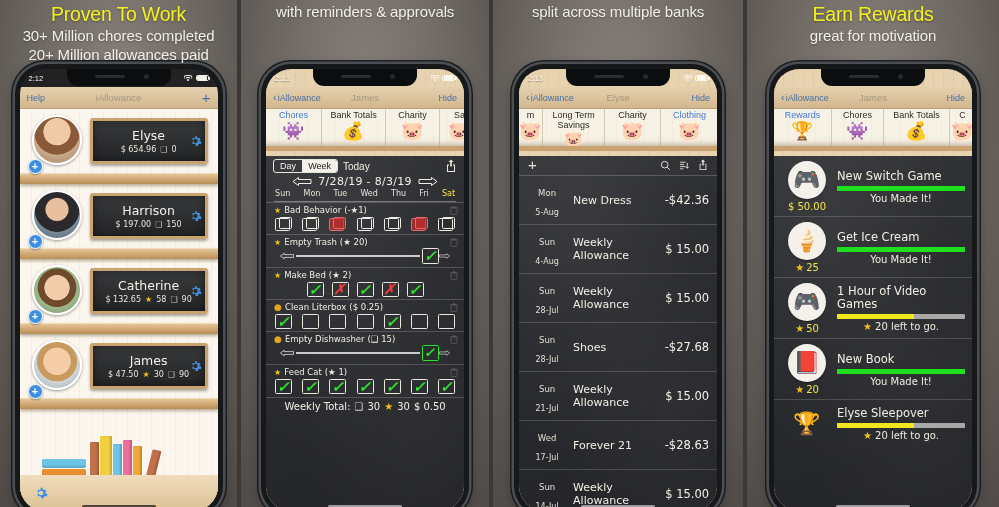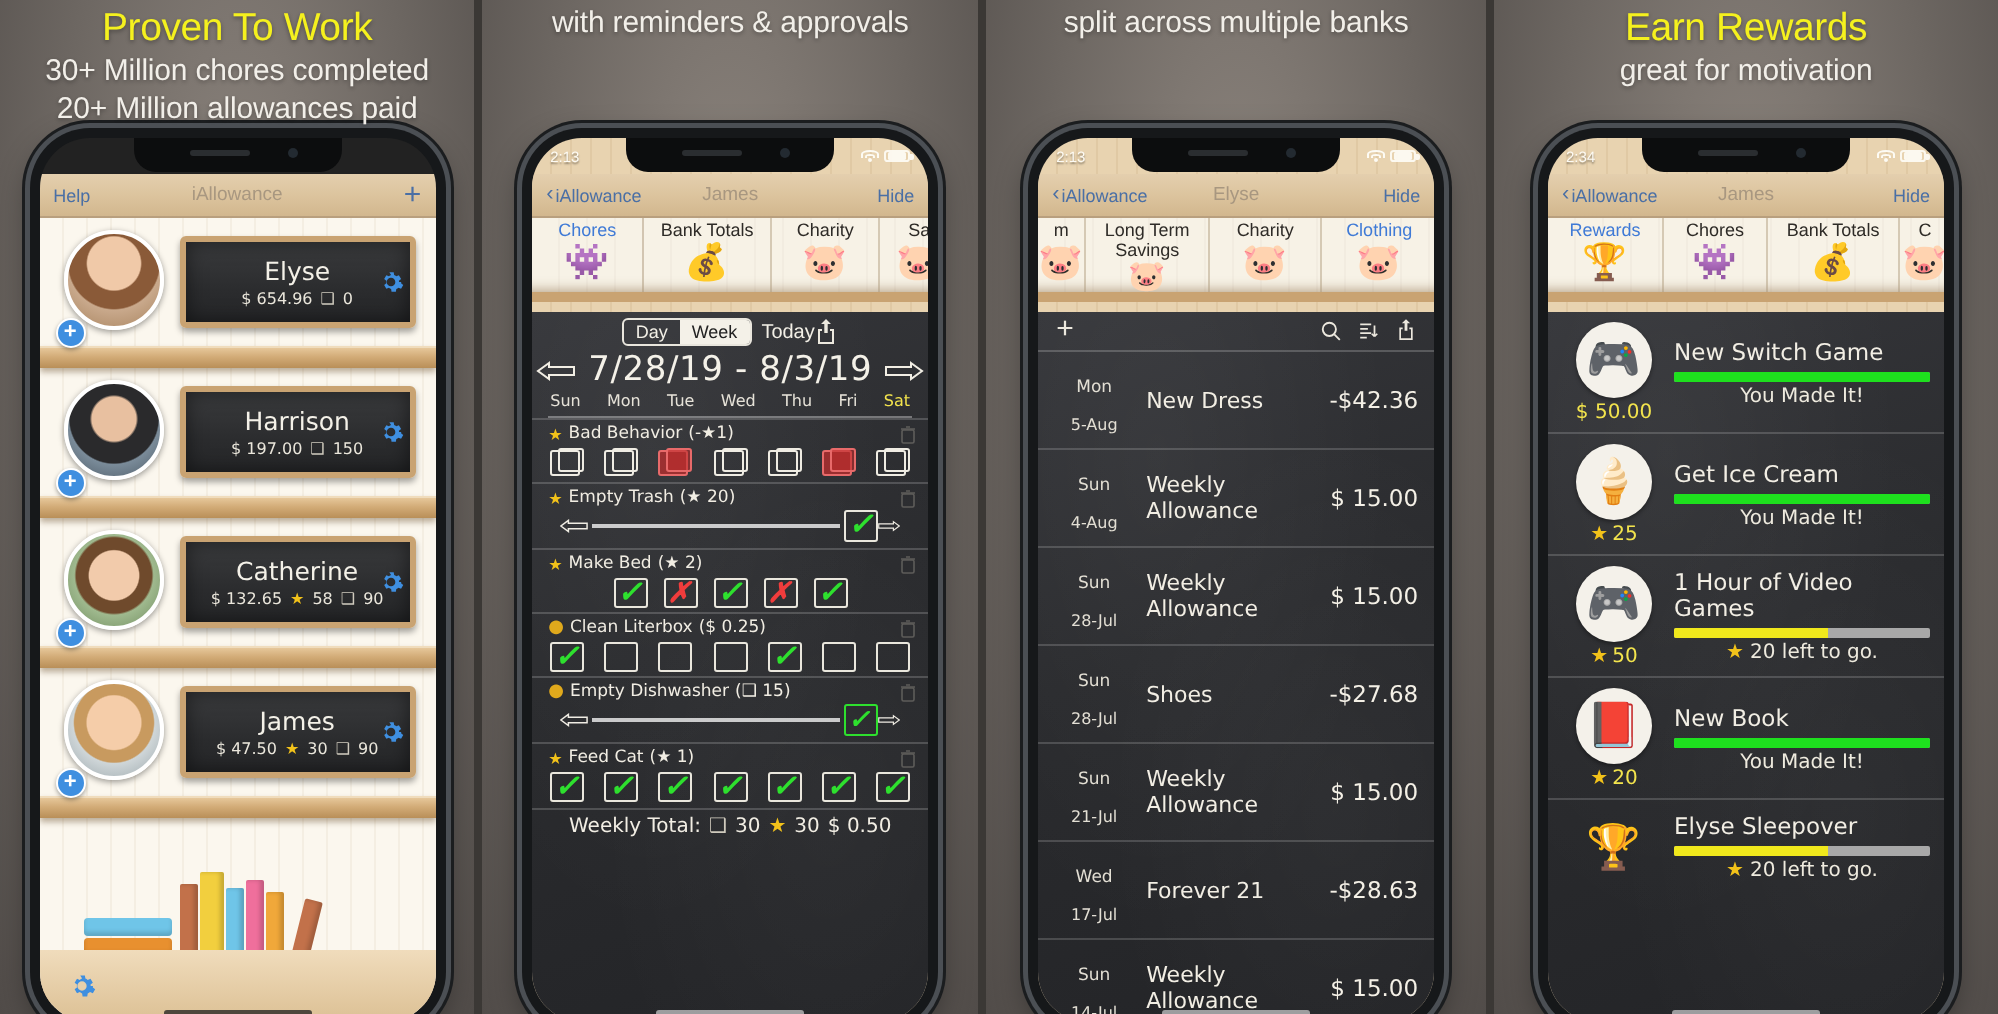--- a/index.html
+++ b/index.html
@@ -169,28 +169,28 @@
     position: absolute; right: 3px; top: 50%; transform: translateY(-50%);
     width: 13px; height: 13px; z-index: 5;
   }
   .bottombar-gear { position: absolute; left: 14px; bottom: 16px; width: 14px; height: 14px; z-index: 6; }
   .books { position: absolute; left: 22px; bottom: 13px; display: flex; align-items: flex-end; gap: 1px; }
   .book { width: 9px; border-radius: 1px 1px 0 0; box-shadow: inset -2px 0 2px rgba(0,0,0,.18); }
   .bookstack { position: absolute; left: 22px; bottom: 13px; }
   .bs { width: 44px; height: 9px; border-radius: 2px; margin-top: 1px; box-shadow: inset 0 -2px 2px rgba(0,0,0,.15); }
 
   
-  .seg-row { display: flex; align-items: center; justify-content: center; padding: 3px 7px 0 7px; }
+  .seg-row { display: flex; align-items: center; justify-content: space-between; padding: 3px 7px 0 7px; }
   .seg { display: flex; border: 1px solid #e9e6dd; border-radius: 3px; overflow: hidden; }
   .seg div { font-size: 9px; padding: 1px 6px; color: #f2efe6; }
   .seg div.on { background: #f4f1e8; color: #222; }
   .today { font-size: 10px; color: #f2efe6; margin-left: 5px; }
   .share-ic { width: 12px; height: 14px; }
   .daterow { display: flex; align-items: center; justify-content: center; gap: 6px; margin-top: 2px; }
-  .daterow .dt { font-family: "DejaVu Sans", sans-serif; font-size: 17px; color: #f4f1e8; letter-spacing: .3px; }
+  .daterow .dt { font-family: "DejaVu Sans", sans-serif; font-size: 11px; color: #f4f1e8; letter-spacing: .3px; }
   .arrow-ic { width: 20px; height: 11px; }
   .dow { display: flex; justify-content: space-between; padding: 0 9px; margin-top: 1px; }
   .dow span { font-family: "DejaVu Sans", sans-serif; font-size: 8px; color: #e6e2d8; }
   .dow span.sel { color: #f3e44d; }
   .chore-rule { height: 1px; background: rgba(255,255,255,.35); margin: 3px 8px 0 8px; }
   .chore { padding: 2px 8px 1px 8px; border-top: 1px solid rgba(255,255,255,.18); position: relative; }
   .chore:first-child { border-top: none; }
   .chore-title { font-family: "DejaVu Sans", sans-serif; font-size: 8.5px; color: #f1ede3; display: flex; align-items: center; gap: 3px; }
   .dotstar { font-size: 8px; }
   .boxes { display: flex; justify-content: space-between; padding: 2px 1px 1px 1px; }
@@ -254,20 +254,33 @@
     <div class="headline">
       <div class="h1">Proven To Work</div>
       <div class="h2">30+ Million chores completed</div>
       <div class="h2">20+ Million allowances paid</div>
     </div>
 
     <div class="phone">
       <div class="screen">
         <div class="shelfbg"></div>
 
+        <div class="statusbar wood">
+          <span>2:12</span>
+          <span class="sb-right">
+            <span class="wifi-ic">
+                <i></i>
+                <i></i>
+                <i></i>
+              </span>
+            <span class="batt">
+                <i></i>
+              </span>
+          </span>
+        </div>
 
         <div class="navbar">
           <span class="nb-left">Help</span>
           <span class="nb-title">iAllowance</span>
           <span class="plus-nav">+</span>
         </div>
 
         <div style="position:absolute;top:40px;left:0;right:0;bottom:0;">
 
           <div class="shelf-row">
@@ -817,33 +830,20 @@
   <div class="panel p4">
     <div class="headline">
       <div class="h1">Earn Rewards</div>
       <div class="h2">great for motivation</div>
     </div>
 
     <div class="phone">
       <div class="screen">
         <div style="position:absolute;inset:0;background:repeating-linear-gradient(90deg,#e8d3b0 0 9px,#e0c9a4 9px 10px);"></div>
 
-        <div class="statusbar wood">
-          <span>2:34</span>
-          <span class="sb-right">
-            <span class="wifi-ic">
-                <i></i>
-                <i></i>
-                <i></i>
-              </span>
-            <span class="batt">
-                <i></i>
-              </span>
-          </span>
-        </div>
 
         <div class="navbar">
           <span class="nb-left">
               <span class="chev-l">‹</span>
               <span>iAllowance</span>
             </span>
           <span class="nb-title">James</span>
           <span class="nb-right">Hide</span>
         </div>
 

